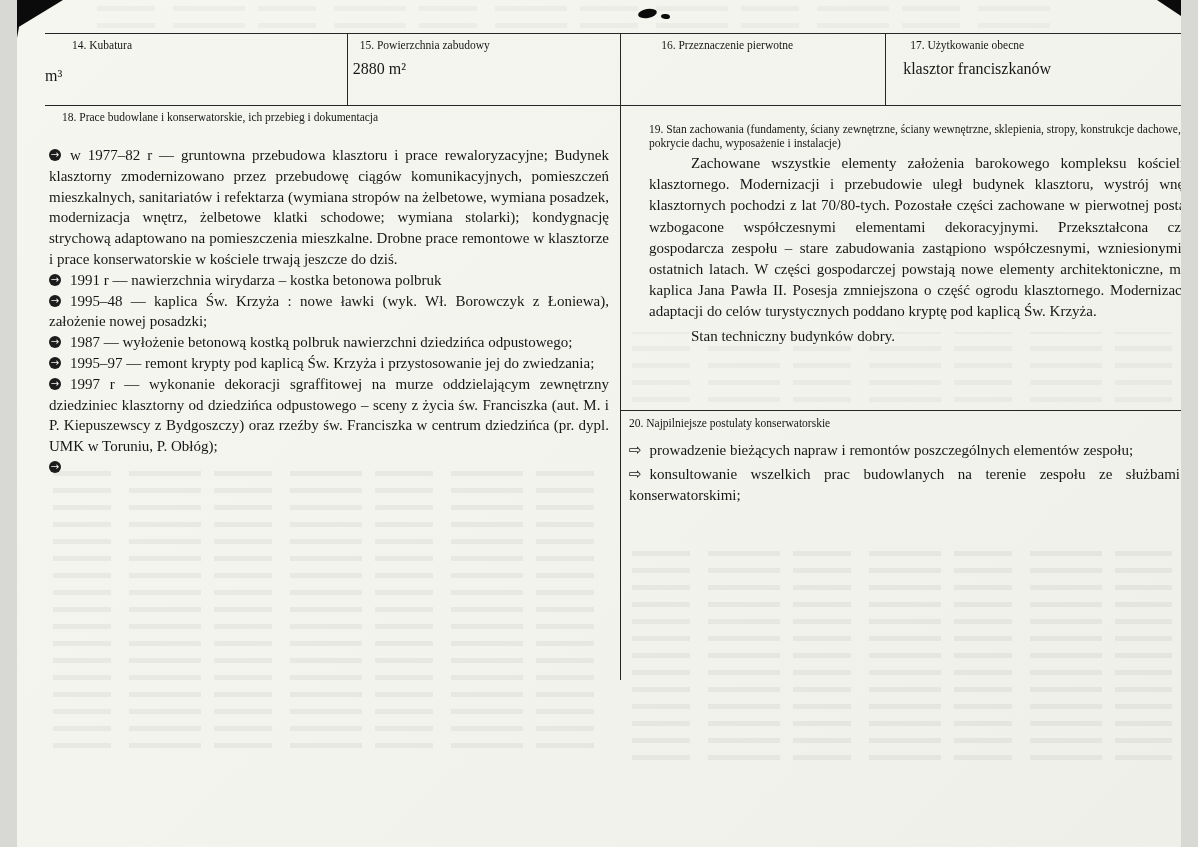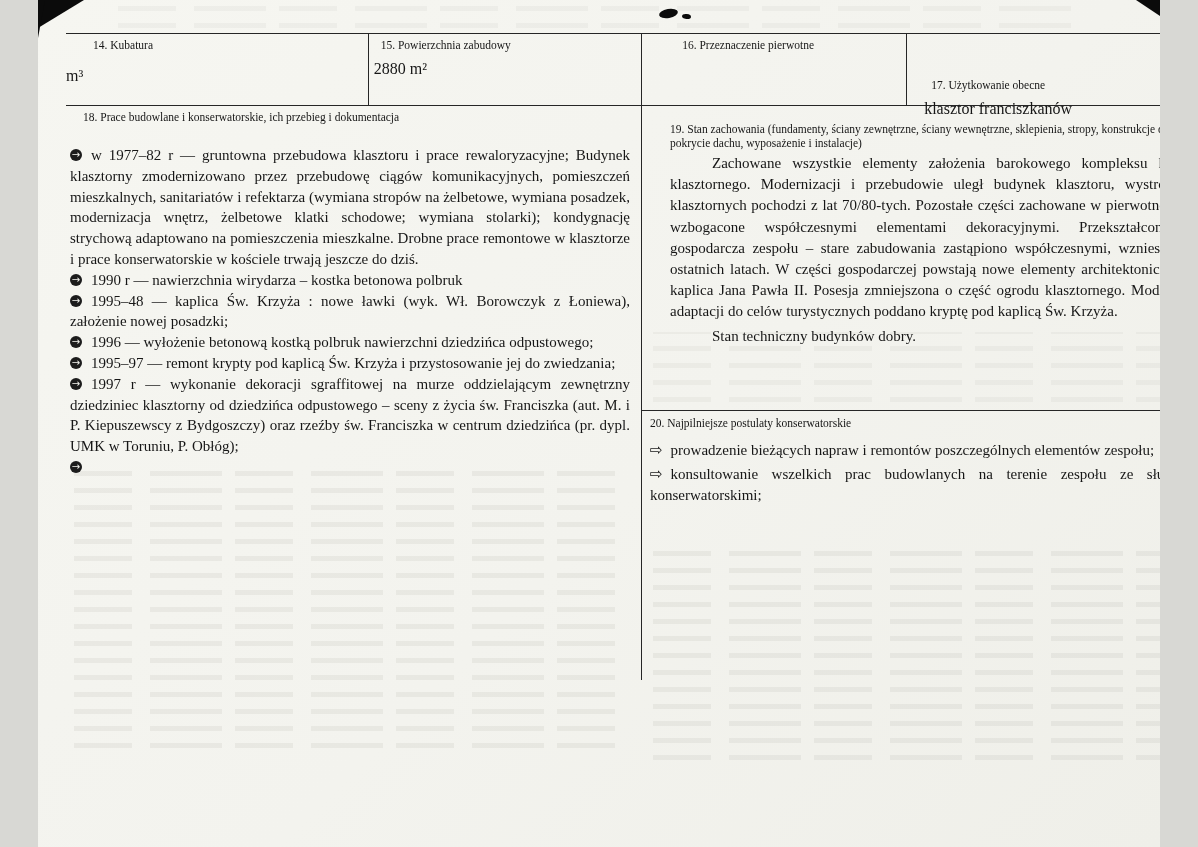--- a/index.html
+++ b/index.html
@@ -1,20 +1,20 @@
 <!DOCTYPE html>
 <html><head>
 <meta charset="utf-8">
 <style>
   html,body{margin:0;padding:0;background:#d8d8d4;}
   .page{
     position:relative;width:1122px;height:847px;margin:0 auto;
     background:linear-gradient(135deg,#f6f6f1 0%,#f3f3ee 55%,#efefe9 100%);
     font-family:"Liberation Serif","DejaVu Serif",serif;
-    color:#161616;overflow:hidden;
+    color:#161616;overflow:hidden;padding-left:42px;
   }
 
   
   .art{position:absolute;background:#0b0b0b;}
   .art-tl{left:0;top:0;width:46px;height:28px;clip-path:polygon(0 0,100% 0,0 100%);}
   .art-tl2{left:0;top:0;width:7px;height:38px;clip-path:polygon(0 0,100% 0,0 100%);}
   .art-tr{right:0;top:0;width:24px;height:16px;clip-path:polygon(0 0,100% 0,100% 100%);}
   .art-blob1{left:621px;top:9px;width:19px;height:9px;border-radius:50%;transform:rotate(-10deg);}
   .art-blob2{left:644px;top:14px;width:9px;height:5px;border-radius:50%;transform:rotate(6deg);}
 
@@ -36,21 +36,21 @@
   .rule-top{left:28px;width:1140px;top:33px;height:1px;}
   .rule-row-bottom{left:28px;width:1140px;top:105px;height:1px;}
   .vr{top:34px;height:71px;width:1px;}
   .vr1{left:330px;} .vr2{left:603px;} .vr3{left:868px;}
   .rule-col{left:603px;top:105px;width:1px;height:575px;}
   .rule-19-20{left:603px;width:565px;top:410px;height:1px;}
 
   
   .fields{position:absolute;left:28px;top:33px;width:1140px;height:72px;display:flex;}
   .field{position:relative;box-sizing:border-box;}
-  .f14{width:302px;} .f15{width:273px;margin-left:24px;} .f16{width:265px;margin-left:45px;} .f17{width:300px;margin-top:40px;}
+  .f14{width:302px;} .f15{width:273px;margin-left:24px;} .f16{width:265px;margin-left:45px;} .f17{width:300px;}
   .field-label{font-size:11.5px;padding:6px 4px 0 7px;}
   .f14 .field-label{padding-left:27px;}
   .field-value{text-align:left;font-size:16px;margin-top:9px;}
   .f14 .field-value{margin-top:16px;}
 
   
   .section-label{font-size:11.5px;line-height:14px;}
   .col18{position:absolute;left:32px;top:110px;width:560px;}
   .col18 .section-label{padding-left:13px;font-family:Liberation Serif, serif;}
   .col18 .items{margin-top:21px;}
@@ -120,23 +120,23 @@
     <div class="field f17">
       <div class="field-label">17. Użytkowanie obecne</div>
       <div class="field-value">klasztor franciszkanów</div>
     </div>
   </div>
 
   <div class="col18">
     <div class="section-label">18. Prace budowlane i konserwatorskie, ich przebieg i dokumentacja</div>
     <div class="items">
       <p class="item"><span class="bullet"></span><span>w 1977–82 r — gruntowna przebudowa klasztoru i prace rewaloryzacyjne; Budynek klasztorny zmodernizowano przez przebudowę ciągów komunikacyjnych, pomieszczeń mieszkalnych, sanitariatów i refektarza (wymiana stropów na żelbetowe, wymiana posadzek, modernizacja wnętrz, żelbetowe klatki schodowe; wymiana stolarki); kondygnację strychową adaptowano na pomieszczenia mieszkalne. Drobne prace remontowe w klasztorze i prace konserwatorskie w kościele trwają jeszcze do dziś.</span></p>
-      <p class="item"><span class="bullet"></span><span>1990 r — nawierzchnia wirydarza – kostka betonowa polbruk</span></p>
+      <p class="item"><span class="bullet"></span><span>1991 r — nawierzchnia wirydarza – kostka betonowa polbruk</span></p>
       <p class="item"><span class="bullet"></span><span>1995–48 — kaplica Św. Krzyża : nowe ławki (wyk. Wł. Borowczyk z Łoniewa), założenie nowej posadzki;</span></p>
-      <p class="item"><span class="bullet"></span><span>1996 — wyłożenie betonową kostką polbruk nawierzchni dziedzińca odpustowego;</span></p>
+      <p class="item"><span class="bullet"></span><span>1987 — wyłożenie betonową kostką polbruk nawierzchni dziedzińca odpustowego;</span></p>
       <p class="item"><span class="bullet"></span><span>1995–97 — remont krypty pod kaplicą Św. Krzyża i przystosowanie jej do zwiedzania;</span></p>
       <p class="item"><span class="bullet"></span><span>1997 r — wykonanie dekoracji sgraffitowej na murze oddzielającym zewnętrzny dziedziniec klasztorny od dziedzińca odpustowego – sceny z życia św. Franciszka (aut. M. i P. Kiepuszewscy z Bydgoszczy) oraz rzeźby św. Franciszka w centrum dziedzińca (pr. dypl. UMK w Toruniu, P. Obłóg);</span></p>
       <p class="item"><span class="bullet"></span><span></span></p>
     </div>
   </div>
 
   <div class="col19">
     <div class="section-label">19. Stan zachowania (fundamenty, ściany zewnętrzne, ściany wewnętrzne, sklepienia, stropy, konstrukcje dachowe, pokrycie dachu, wyposażenie i instalacje)</div>
     <p class="para">Zachowane wszystkie elementy założenia barokowego kompleksu kościelno-klasztornego. Modernizacji i przebudowie uległ budynek klasztoru, wystrój wnętrz klasztornych pochodzi z lat 70/80-tych. Pozostałe części zachowane w pierwotnej postaci, wzbogacone współczesnymi elementami dekoracyjnymi. Przekształcona część gospodarcza zespołu – stare zabudowania zastąpiono współczesnymi, wzniesionymi w ostatnich latach. W części gospodarczej powstają nowe elementy architektoniczne, m.in. kaplica Jana Pawła II. Posesja zmniejszona o część ogrodu klasztornego. Modernizacji i adaptacji do celów turystycznych poddano kryptę pod kaplicą Św. Krzyża.</p>
     <p class="para">Stan techniczny budynków dobry.</p>

